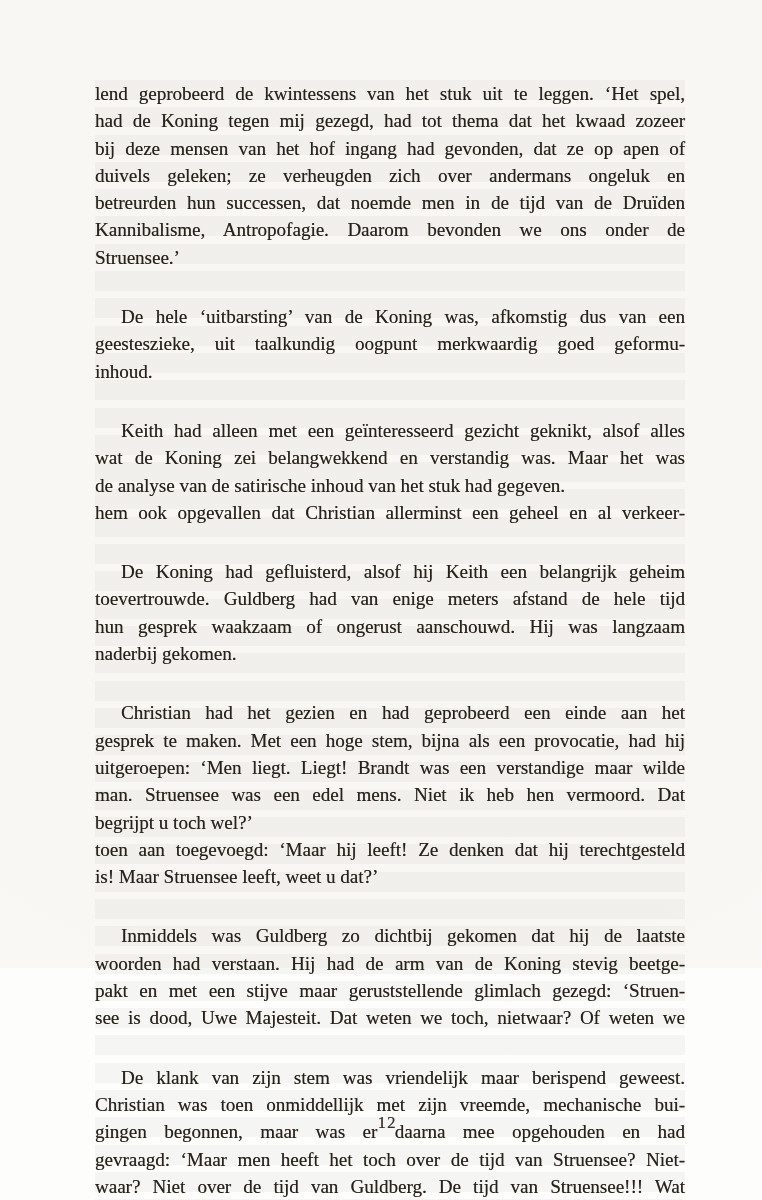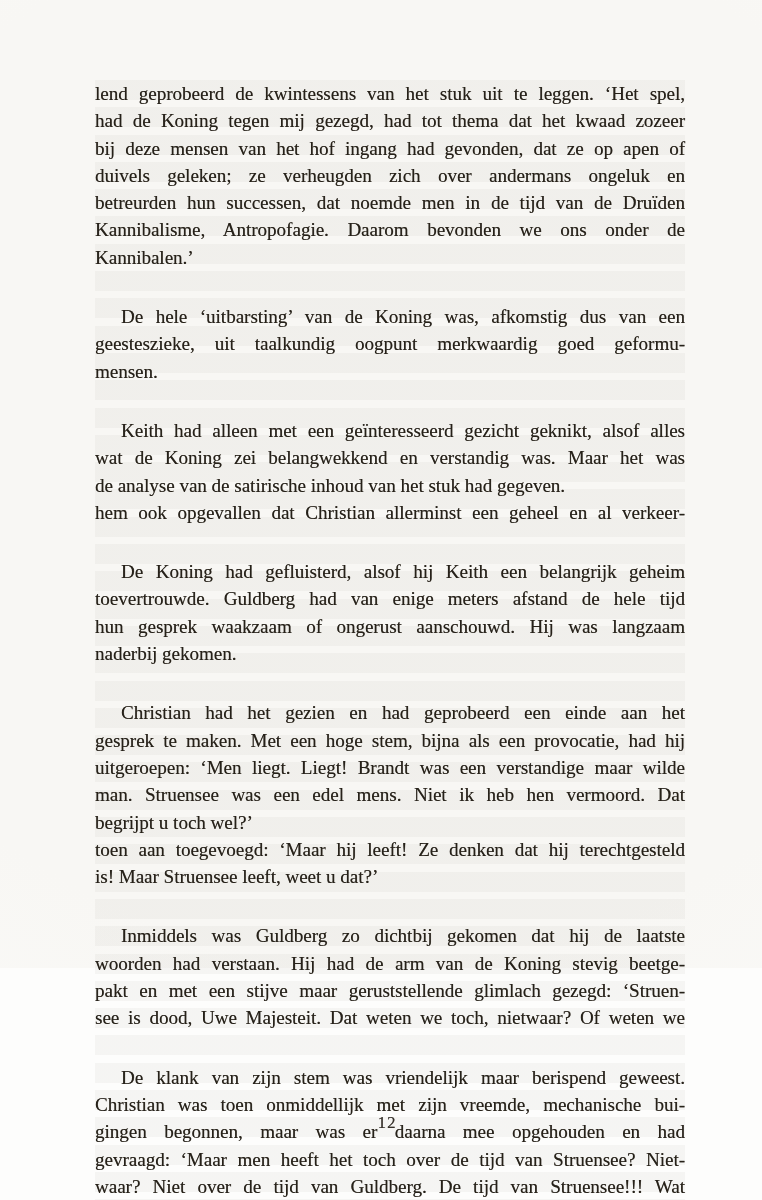--- a/index.html
+++ b/index.html
@@ -73,26 +73,26 @@
 
 <div class="page">
   <div class="text-block">
       <div class="paragraph">
         <div class="line">lend geprobeerd de kwintessens van het stuk uit te leggen. ‘Het spel,</div>
         <div class="line">had de Koning tegen mij gezegd, had tot thema dat het kwaad zozeer</div>
         <div class="line">bij deze mensen van het hof ingang had gevonden, dat ze op apen of</div>
         <div class="line">duivels geleken; ze verheugden zich over andermans ongeluk en</div>
         <div class="line">betreurden hun successen, dat noemde men in de tijd van de Druïden</div>
         <div class="line">Kannibalisme, Antropofagie. Daarom bevonden we ons onder de</div>
-        <div class="line last">Kannibalen.’</div>
+        <div class="line last">Struensee.’</div>
       </div>
       <div class="paragraph">
         <div class="line indent">De hele ‘uitbarsting’ van de Koning was, afkomstig dus van een</div>
         <div class="line">geesteszieke, uit taalkundig oogpunt merkwaardig goed geformu-</div>
-        <div class="line last">mensen.</div>
+        <div class="line last">inhoud.</div>
       </div>
       <div class="paragraph">
         <div class="line indent">Keith had alleen met een geïnteresseerd gezicht geknikt, alsof alles</div>
         <div class="line">wat de Koning zei belangwekkend en verstandig was. Maar het was</div>
         <div class="line last">de analyse van de satirische inhoud van het stuk had gegeven.</div>
         <div class="line">hem ook opgevallen dat Christian allerminst een geheel en al verkeer-</div>
       </div>
       <div class="paragraph">
         <div class="line indent">De Koning had gefluisterd, alsof hij Keith een belangrijk geheim</div>
         <div class="line">toevertrouwde. Guldberg had van enige meters afstand de hele tijd</div>

